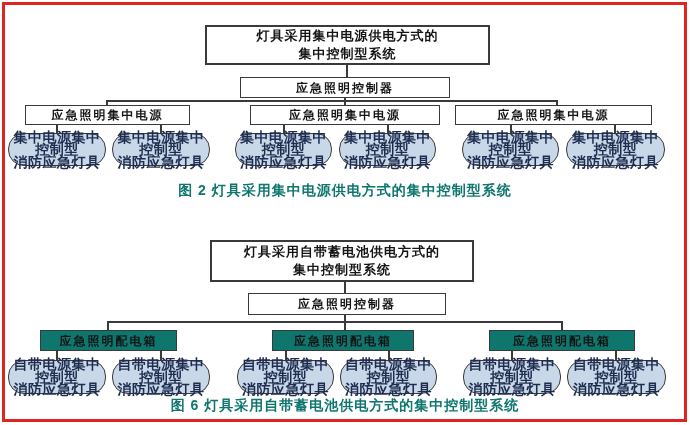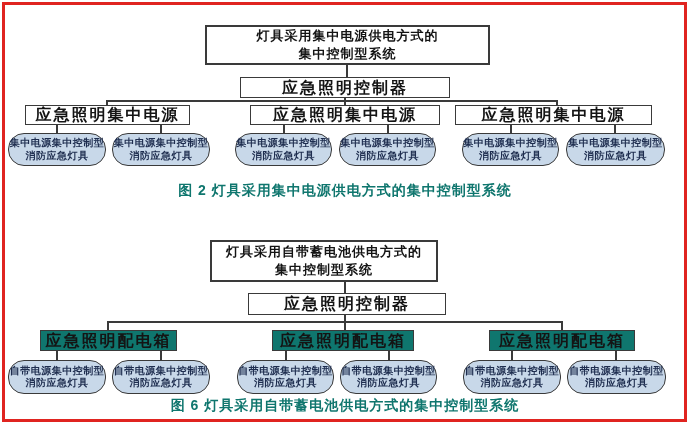--- a/index.html
+++ b/index.html
@@ -32,39 +32,39 @@
     color: #141414;
     font-weight: bold;
   }
   .root-box {
     border-width: 2px;
     font-size: 13px;
     line-height: 18px;
     letter-spacing: 1px;
   }
   .ctrl-box, .branch-box {
-    font-size: 16px;
+    font-size: 12px;
     line-height: 14px;
     letter-spacing: 2px;
   }
   .branch-gray { background: #0f766e; }
 
   .leaf {
     position: absolute;
     background: #c8d8e9;
     border: 1.5px solid #3a3a3a;
     border-radius: 16px;
     display: flex;
     flex-direction: column;
     align-items: center;
     justify-content: center;
     text-align: center;
     color: #1e2d4f;
     font-weight: bold;
-    font-size: 10px;
+    font-size: 14px;
     line-height: 12.5px;
     letter-spacing: 0.5px;
   }
 
   .line { position: absolute; background: #3a3a3a; }
   .vline { width: 2px; }
   .hline { height: 2px; }
 
   .caption {
     position: absolute;
@@ -141,21 +141,21 @@
     <div class="leaf" style="left:566px; top:133px; width:99px; height:33px;">
       <span>集中电源集中控制型</span>
       <span>消防应急灯具</span>
     </div>
 
     <div class="caption" style="top:182px;">图 2 灯具采用集中电源供电方式的集中控制型系统</div>
   </div>
 
   <div>
 
-    <div class="node root-box" style="left:210px; top:240px; width:228px; height:42px;">
+    <div class="node root-box" style="left:210px; top:240px; width:264px; height:42px;">
       <span>灯具采用自带蓄电池供电方式的</span>
       <span>集中控制型系统</span>
     </div>
 
     <div class="line vline" style="left:344px; top:282px; height:11px;"></div>
 
     <div class="node ctrl-box" style="left:248px; top:293px; width:198px; height:22px;">
       <span>应急照明控制器</span>
     </div>
 

